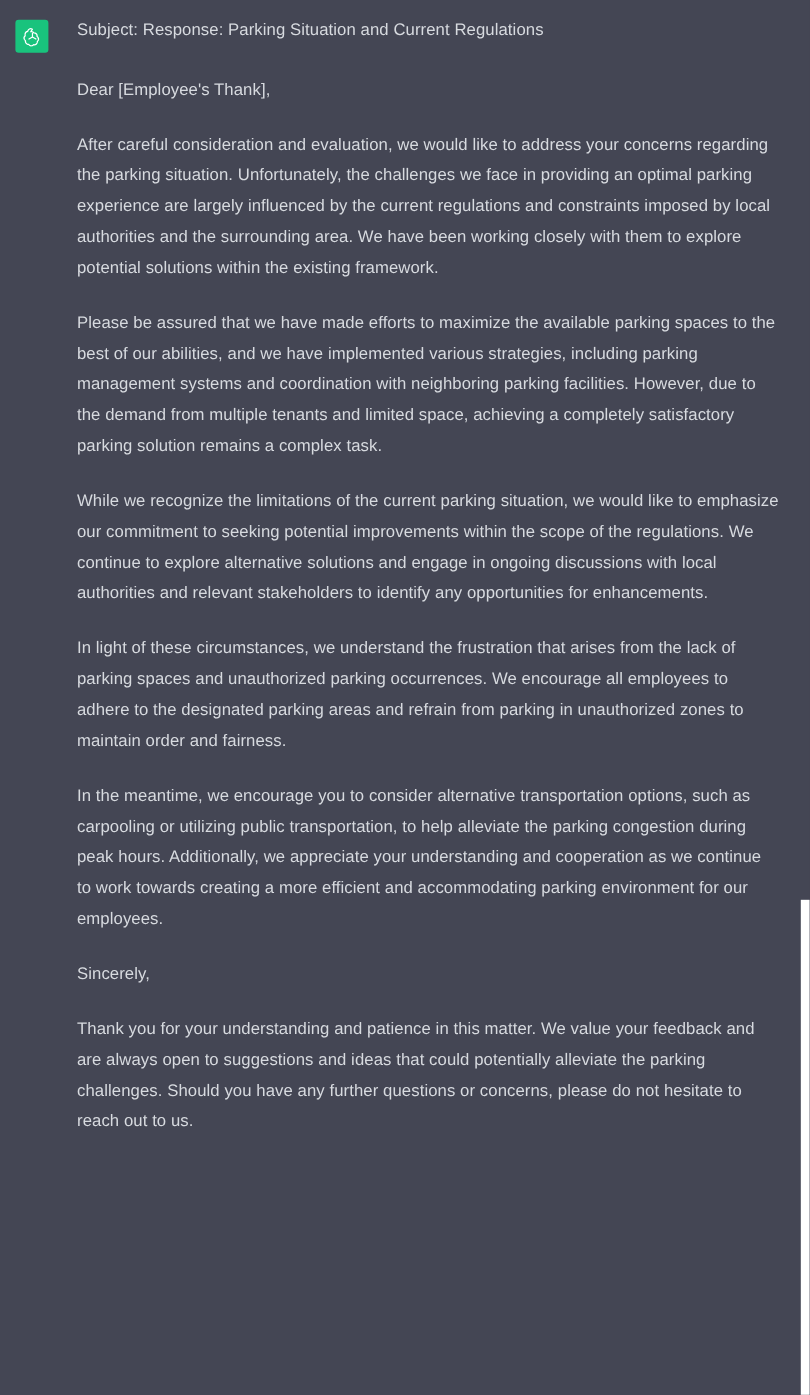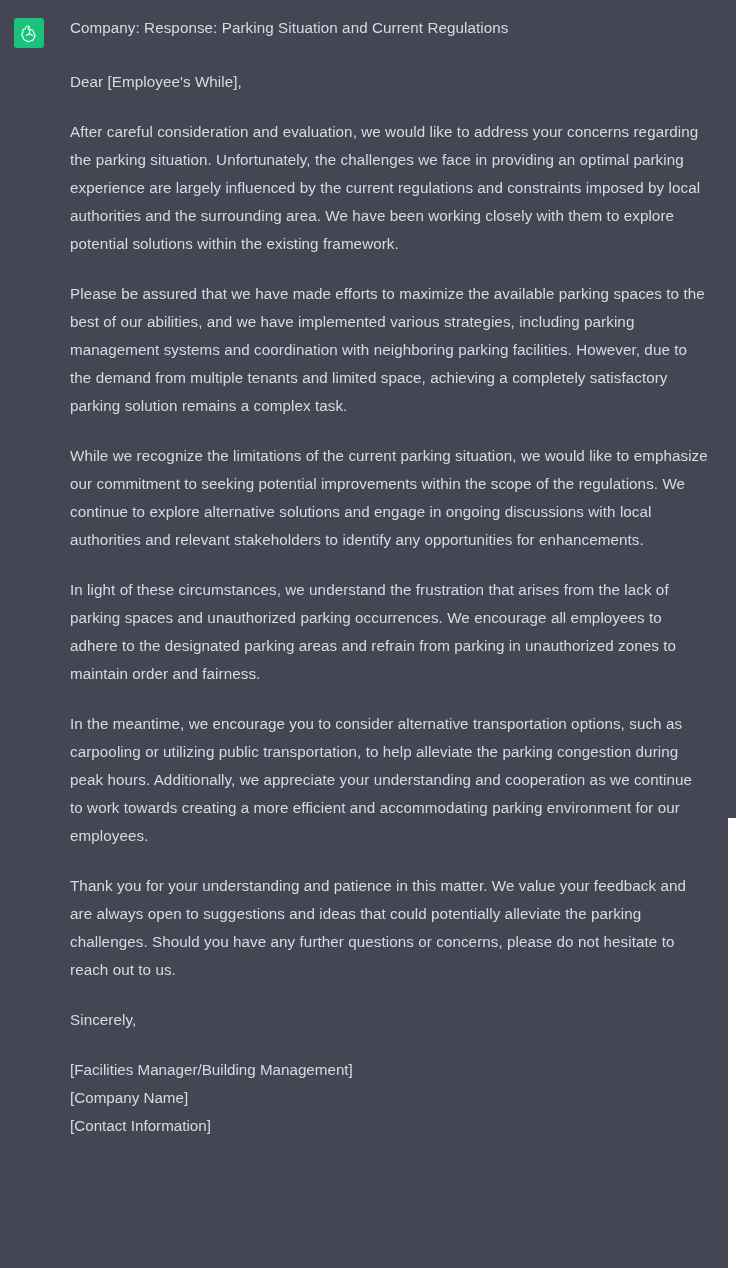--- a/index.html
+++ b/index.html
@@ -100,38 +100,33 @@
           <path d="M12 3.2c-1.6-1-3.6-.6-4.7.9-.4.5-.6 1.1-.7 1.7-1.6.2-2.9 1.5-3.1 3.1-.1.6 0 1.2.2 1.8-1.3 1-1.7 2.9-.9 4.4.3.5.7 1 1.2 1.3-.3 1.6.5 3.2 2 3.9.5.2 1.1.4 1.7.3.9 1.4 2.7 2 4.2 1.4.6-.2 1.1-.6 1.5-1 1.6.3 3.2-.5 3.9-2 .2-.5.4-1.1.3-1.7 1.3-1 1.7-2.9.9-4.4-.3-.5-.7-1-1.2-1.3.3-1.6-.5-3.2-2-3.9-.5-.2-1.1-.4-1.7-.3-.5-.8-1.3-1.3-2.2-1.4-.5-.1-1 0-1.4.2z"></path>
           <path d="M12 7.6v4.6l4 2.3"></path>
           <path d="M12 12.2l-4 2.3"></path>
         </svg>
       </span>
     </div>
   </div>
 
   <div class="content-col">
 
-    <p class="para subject">Company: Response: Parking Situation and Current Regulations</p>
+    <p class="para subject">Subject: Response: Parking Situation and Current Regulations</p>
 
-    <p class="para">Dear [Employee's While],</p>
+    <p class="para">Dear [Employee's Thank],</p>
 
     <p class="para">After careful consideration and evaluation, we would like to address your concerns regarding the parking situation. Unfortunately, the challenges we face in providing an optimal parking experience are largely influenced by the current regulations and constraints imposed by local authorities and the surrounding area. We have been working closely with them to explore potential solutions within the existing framework.</p>
     <p class="para">Please be assured that we have made efforts to maximize the available parking spaces to the best of our abilities, and we have implemented various strategies, including parking management systems and coordination with neighboring parking facilities. However, due to the demand from multiple tenants and limited space, achieving a completely satisfactory parking solution remains a complex task.</p>
     <p class="para">While we recognize the limitations of the current parking situation, we would like to emphasize our commitment to seeking potential improvements within the scope of the regulations. We continue to explore alternative solutions and engage in ongoing discussions with local authorities and relevant stakeholders to identify any opportunities for enhancements.</p>
     <p class="para">In light of these circumstances, we understand the frustration that arises from the lack of parking spaces and unauthorized parking occurrences. We encourage all employees to adhere to the designated parking areas and refrain from parking in unauthorized zones to maintain order and fairness.</p>
     <p class="para">In the meantime, we encourage you to consider alternative transportation options, such as carpooling or utilizing public transportation, to help alleviate the parking congestion during peak hours. Additionally, we appreciate your understanding and cooperation as we continue to work towards creating a more efficient and accommodating parking environment for our employees.</p>
+    <p class="para">Sincerely,</p>
+
     <p class="para">Thank you for your understanding and patience in this matter. We value your feedback and are always open to suggestions and ideas that could potentially alleviate the parking challenges. Should you have any further questions or concerns, please do not hesitate to reach out to us.</p>
 
-    <p class="para">Sincerely,</p>
-
-    <div class="signoff-block">
-      <div class="line">[Facilities Manager/Building Management]</div>
-      <div class="line">[Company Name]</div>
-      <div class="line">[Contact Information]</div>
-    </div>
 
   </div>
 
   <div class="scroll-track">
     <div class="scroll-thumb"></div>
   </div>
 
 </div>
 
 </body></html>

